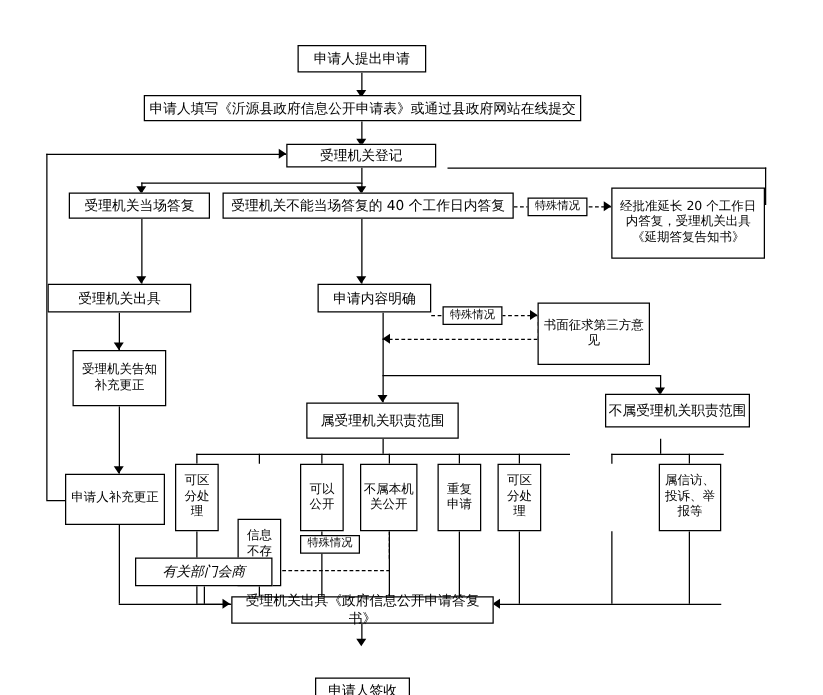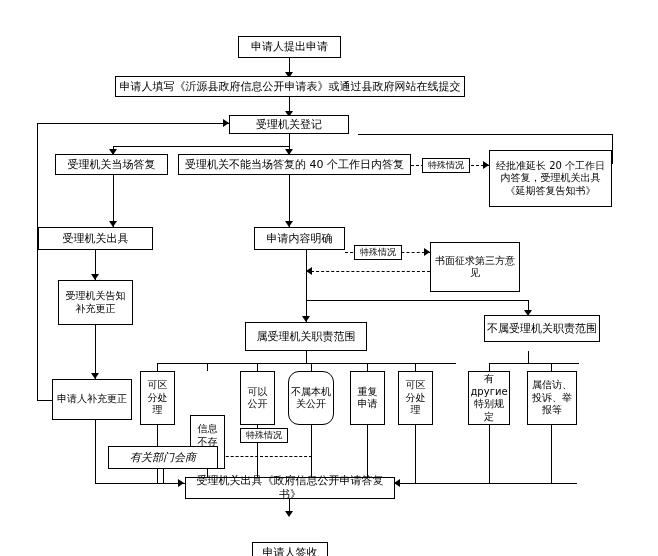--- a/index.html
+++ b/index.html
@@ -183,25 +183,24 @@
 
   <div class="node" style="left:52px;top:379px;width:80px;height:41px;font-size:10px;">申请人补充更正</div>
 
   <div class="node" style="left:245px;top:322px;width:122px;height:29px;">属受理机关职责范围</div>
 
   <div class="node" style="left:452px;top:315px;width:116px;height:27px;margin-left:32px;">不属受理机关职责范围</div>
 
   <div class="node" style="left:140px;top:371px;width:35px;height:54px;font-size:10px;">可区分处理</div>
   <div class="node" style="left:190px;top:371px;width:35px;height:54px;font-size:10px;margin-top:44px;">信息不存在的</div>
   <div class="node" style="left:240px;top:371px;width:35px;height:54px;font-size:10px;">可以公开</div>
-  <div class="node" style="left:288px;top:371px;width:46px;height:54px;font-size:10px;border-radius:11px;">不属本机关公开</div>
+  <div class="node" style="left:288px;top:371px;width:46px;height:54px;font-size:10px;">不属本机关公开</div>
   <div class="node" style="left:398px;top:371px;width:35px;height:54px;font-size:10px;">可区分处理</div>
   <div class="node" style="left:350px;top:371px;width:35px;height:54px;font-size:10px;">重复申请</div>
 
-  <div class="node" style="left:468px;top:371px;width:42px;height:54px;font-size:10px;">有другие特别规定</div>
   <div class="node" style="left:527px;top:371px;width:50px;height:54px;font-size:10px;">属信访、投诉、举报等</div>
 
   <div class="node" style="left:108px;top:446px;width:110px;height:23px;font-style:italic;">有关部门会商</div>
 
   <div class="node" style="left:185px;top:477px;width:210px;height:22px;">受理机关出具《政府信息公开申请答复书》</div>
 
   <div class="node" style="left:252px;top:515px;width:76px;height:22px;margin-top:27px;">申请人签收</div>
 
   <div class="label" style="left:422px;top:158px;width:48px;height:15px;">特殊情况</div>
   <div class="label" style="left:354px;top:245px;width:48px;height:15px;">特殊情况</div>

